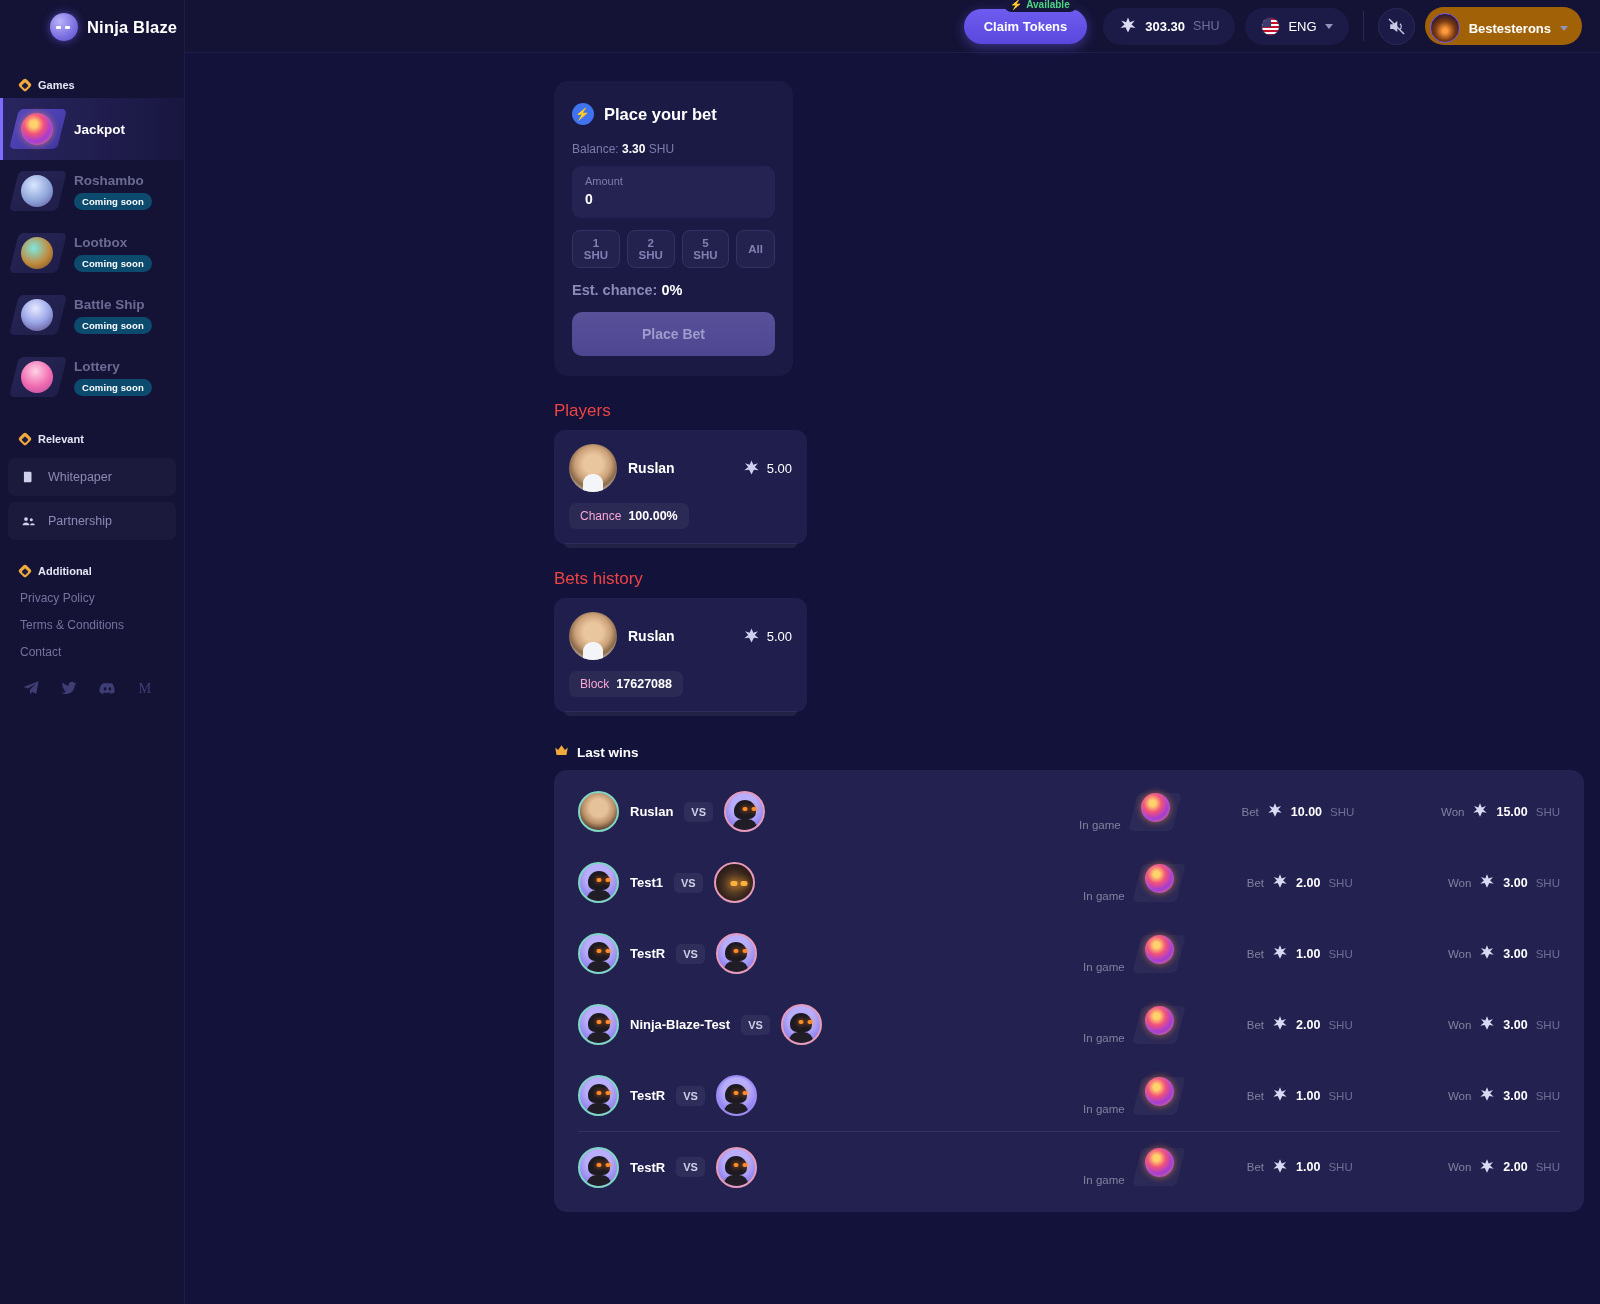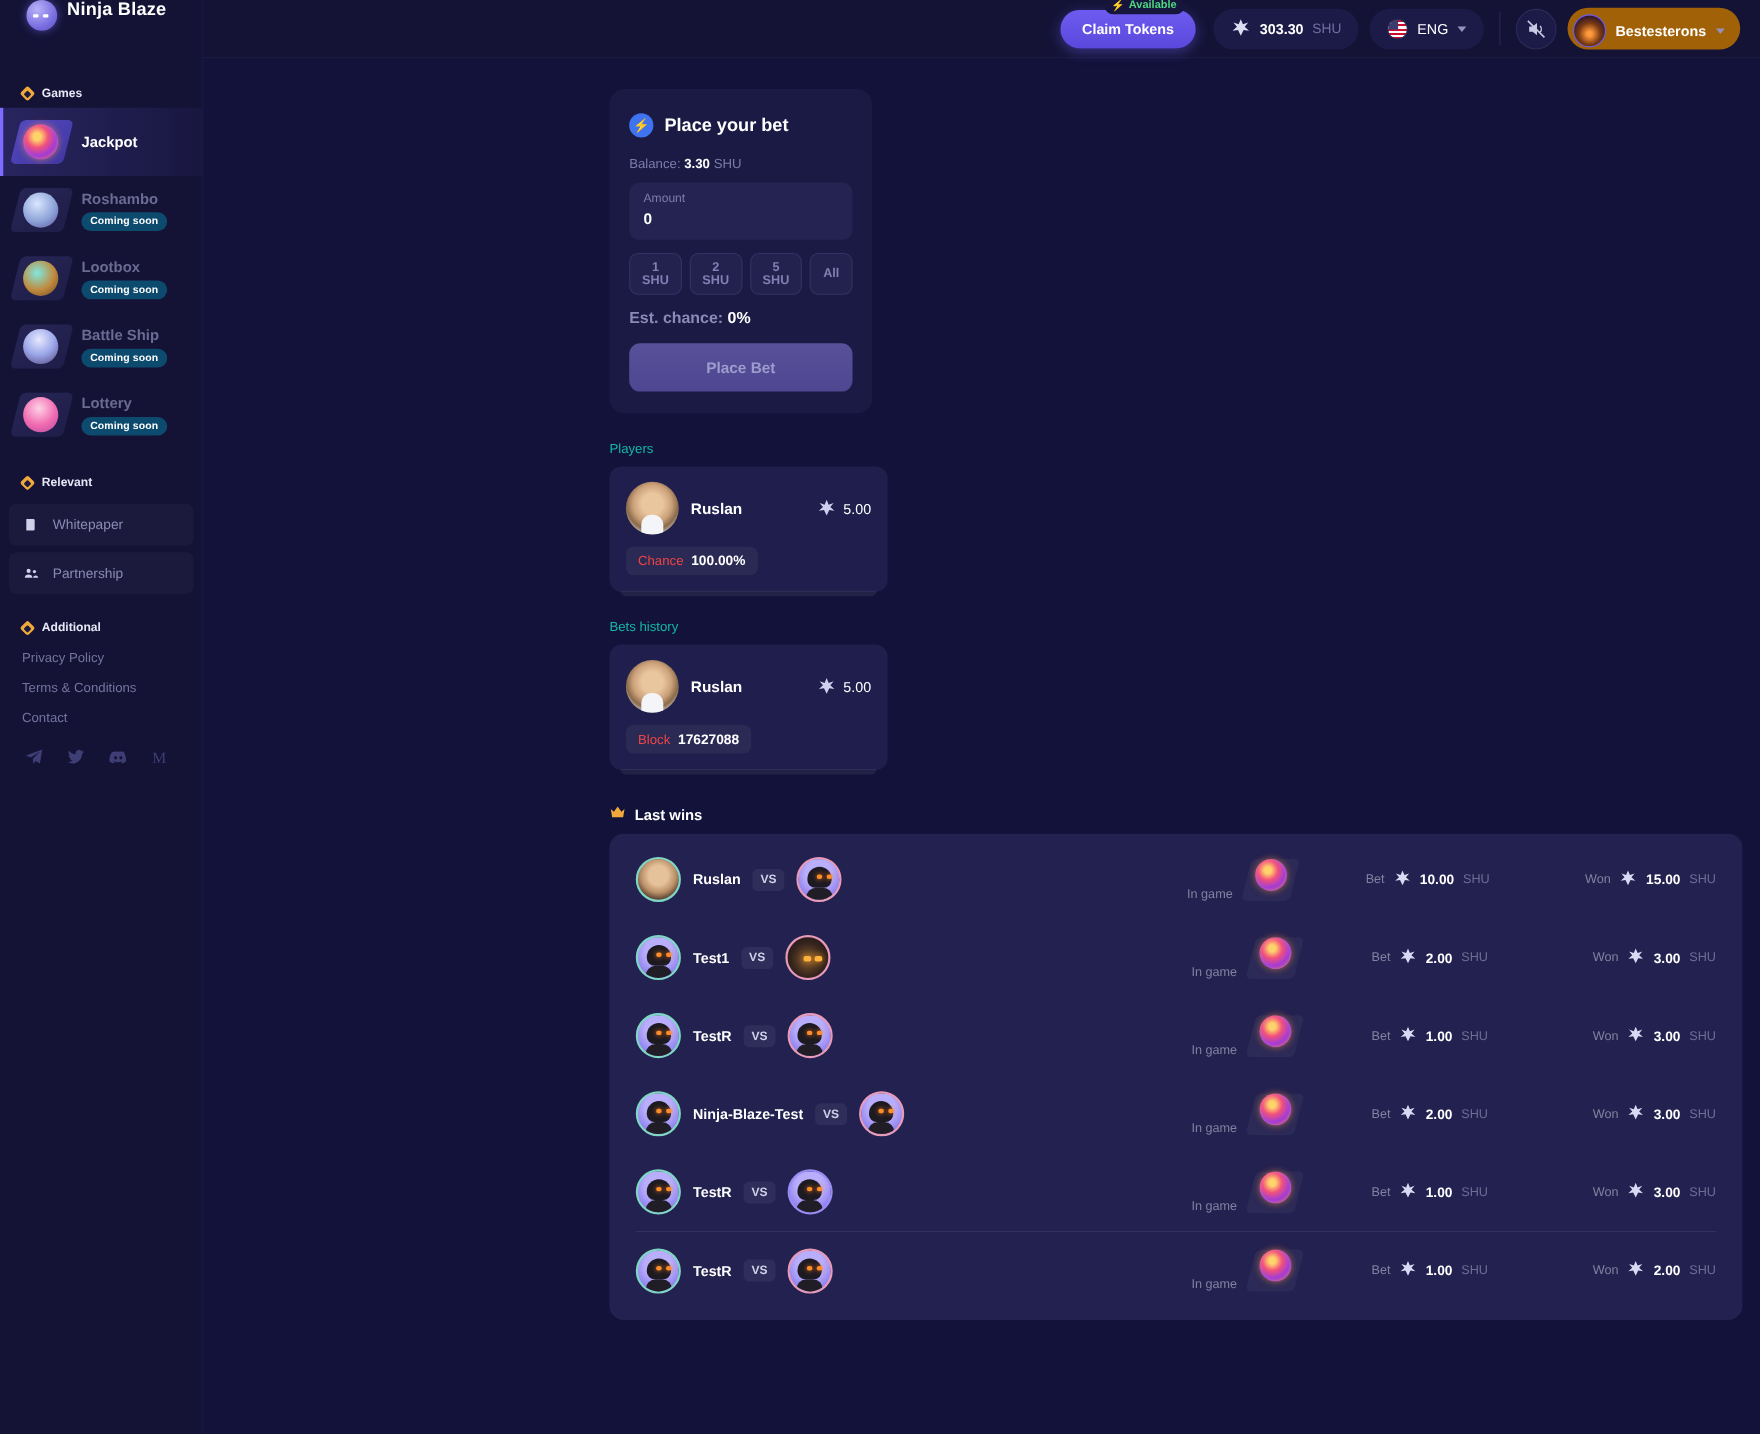--- a/index.html
+++ b/index.html
@@ -13,21 +13,21 @@
   .app { display: flex; width: 1600px; height: 1304px; }
 
   
   .sidebar {
     width: 185px; flex: 0 0 185px; height: 1304px;
     background: #141336;
     border-right: 1px solid #1d1c45;
     padding-top: 0px;
     position: relative;
   }
-  .brand { display: flex; align-items: flex-start; gap: 9px; height: 54px; padding-left: 24px; }
+  .brand { display: flex; align-items: center; gap: 9px; height: 54px; padding-left: 2px; margin-left: 48px; }
   .brand-logo {
     width: 28px; height: 28px; border-radius: 50%;
     background: radial-gradient(circle at 35% 30%, #b9b2f8, #7a6fe0 60%, #5a4fc4);
     position: relative; flex: 0 0 28px;
     box-shadow: 0 0 8px rgba(124,108,255,.55);
   }
   .brand-logo::before {
     content: ""; position: absolute; left: 6px; top: 13px;
     width: 5px; height: 3px; background: #fff; border-radius: 1px;
     box-shadow: 9px 0 0 #fff;
@@ -205,21 +205,21 @@
                  background: radial-gradient(circle, rgba(180,200,255,.55), rgba(120,150,255,0) 70%); filter: blur(3px);}
   .stake-lbl { font-size: 14px; font-weight: 700; color: #eef0ff; margin-top: 26px; }
   .stake-amt { display: flex; align-items: center; gap: 9px; margin-top: 10px; }
   .stake-amt .v { font-size: 28px; font-weight: 700; color: #fff; letter-spacing:.3px; }
   .waiting-t { font-size: 21px; font-weight: 700; color: #fff; margin-top: 56px; }
   .waiting-box {
     margin-top: 15px; border: 1px solid rgba(255,255,255,.30); border-radius: 9px;
     padding: 12px 23px; font-size: 12.5px; color: #eceeff; background: rgba(255,255,255,.05);
   }
 
-  .sec-title { font-size: 12px; color: #14b8a6; padding-left: 369px; margin: 25px 0 9px; }
+  .sec-title { font-size: 17px; color: #ef4444; padding-left: 369px; margin: 25px 0 9px; }
   .mini-card {
     margin-left: 369px; width: 253px; background: #1f1e4c; border-radius: 11px;
     padding: 14px 15px 15px; position: relative;
   }
   .mini-card::after {
     content:""; position:absolute; left:10px; right:10px; bottom:-4px; height:5px;
     background: rgba(255,255,255,.07); border-radius: 0 0 9px 9px;
   }
   .mc-row { display: flex; align-items: center; gap: 11px; }
   .av-photo {
@@ -228,21 +228,21 @@
     position: relative; overflow: hidden;
   }
   .av-photo::after{
     content:""; position:absolute; left:14px; top:30px; width:20px; height:18px;
     background:#f4f5f8; border-radius:9px 9px 0 0;
   }
   .mc-name { font-size: 14px; font-weight: 700; color: #fff; flex: 1; }
   .mc-val { display: flex; align-items: center; gap: 7px; font-size: 13px; color: #fff; }
   .tagline { margin-top: 11px; display: inline-flex; align-items: center; gap: 7px;
              background: rgba(255,255,255,.055); border-radius: 7px; padding: 6px 11px; }
-  .tag-k { font-size: 12px; color: #ef4444; }
+  .tag-k { font-size: 12px; color: #f9a8d4; }
   .tag-v { font-size: 12.5px; color: #fff; font-weight: 700; }
 
   .lastwins-head {
     display: flex; align-items: center; gap: 8px; padding-left: 369px;
     margin: 32px 0 10px; font-size: 13.5px; font-weight: 700; color: #fff; text-align: center;
   }
   .lw-card {
     margin-left: 369px; width: 1030px; background: #232150; border-radius: 13px;
     padding: 6px 24px 10px 24px;
   }

